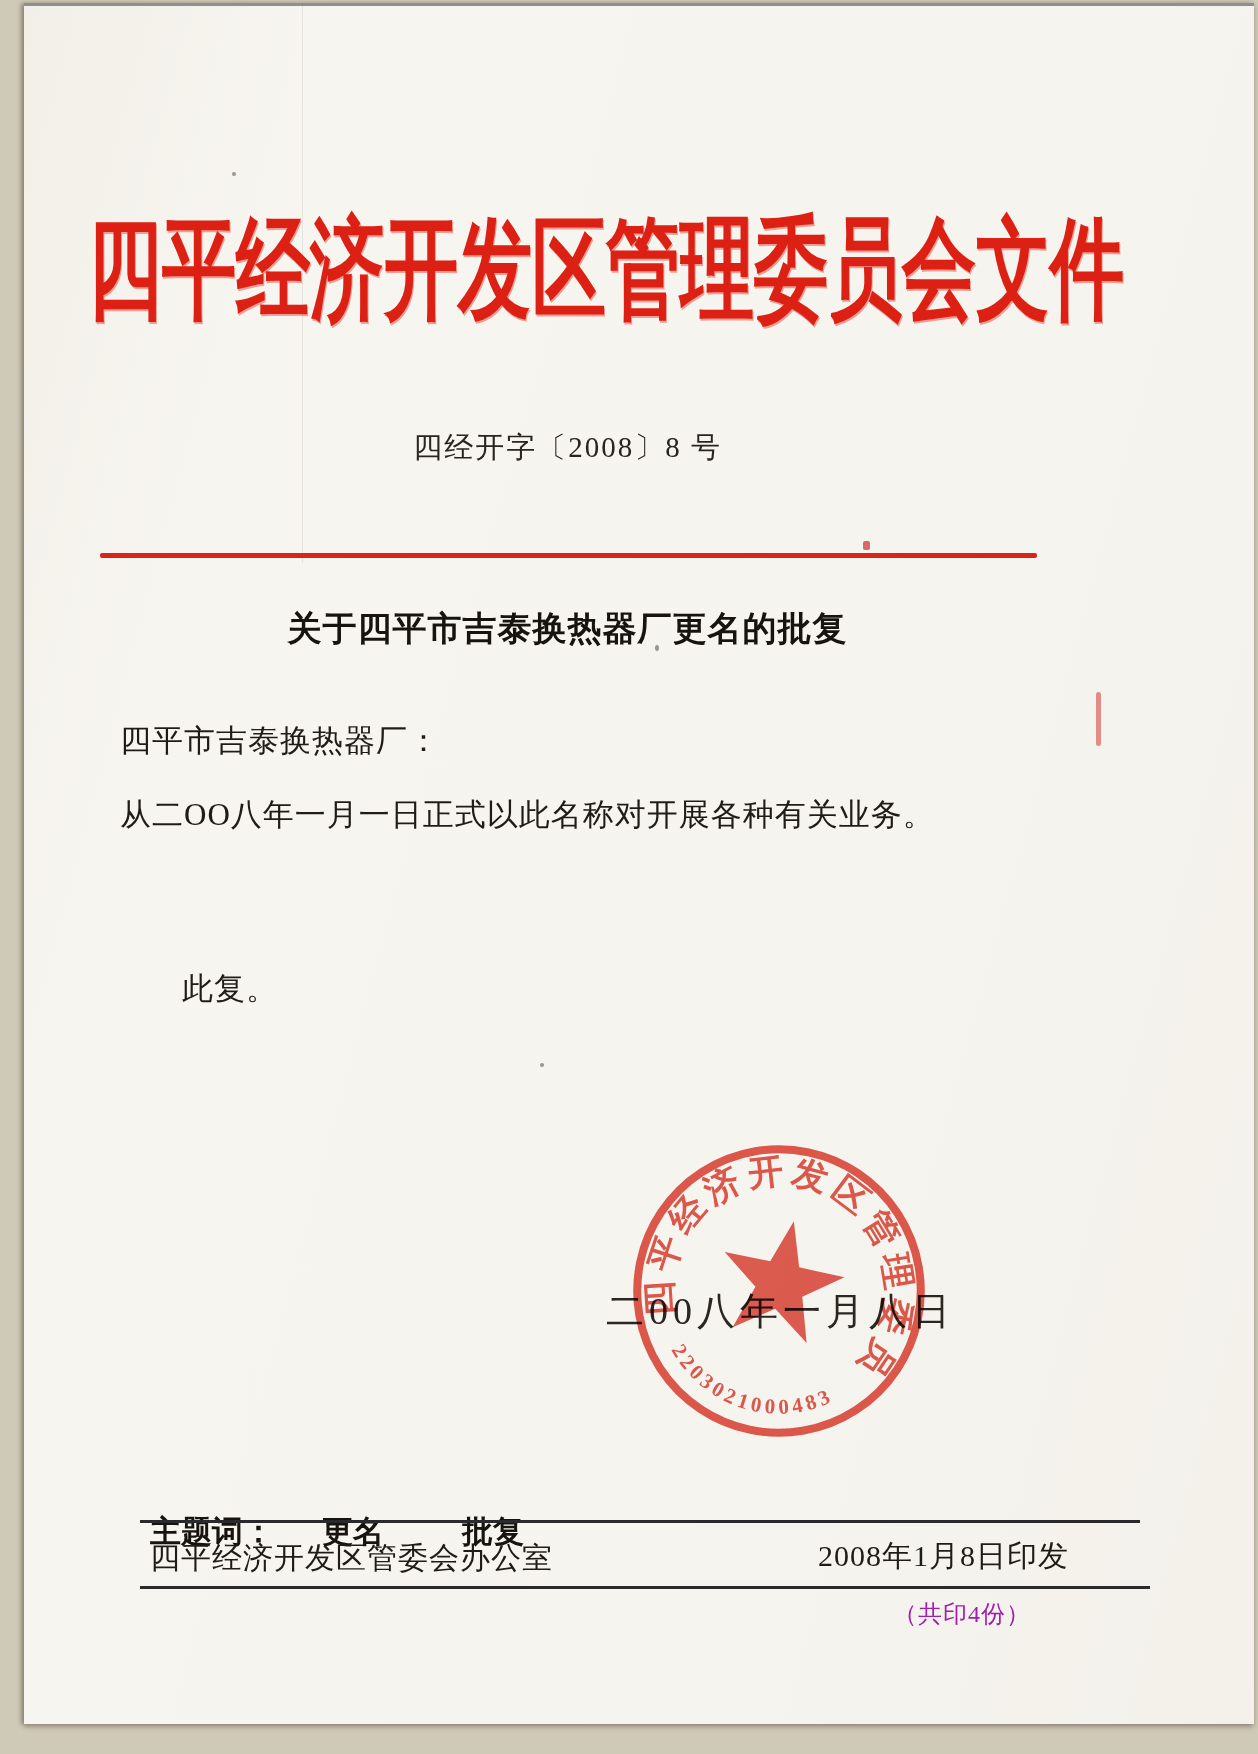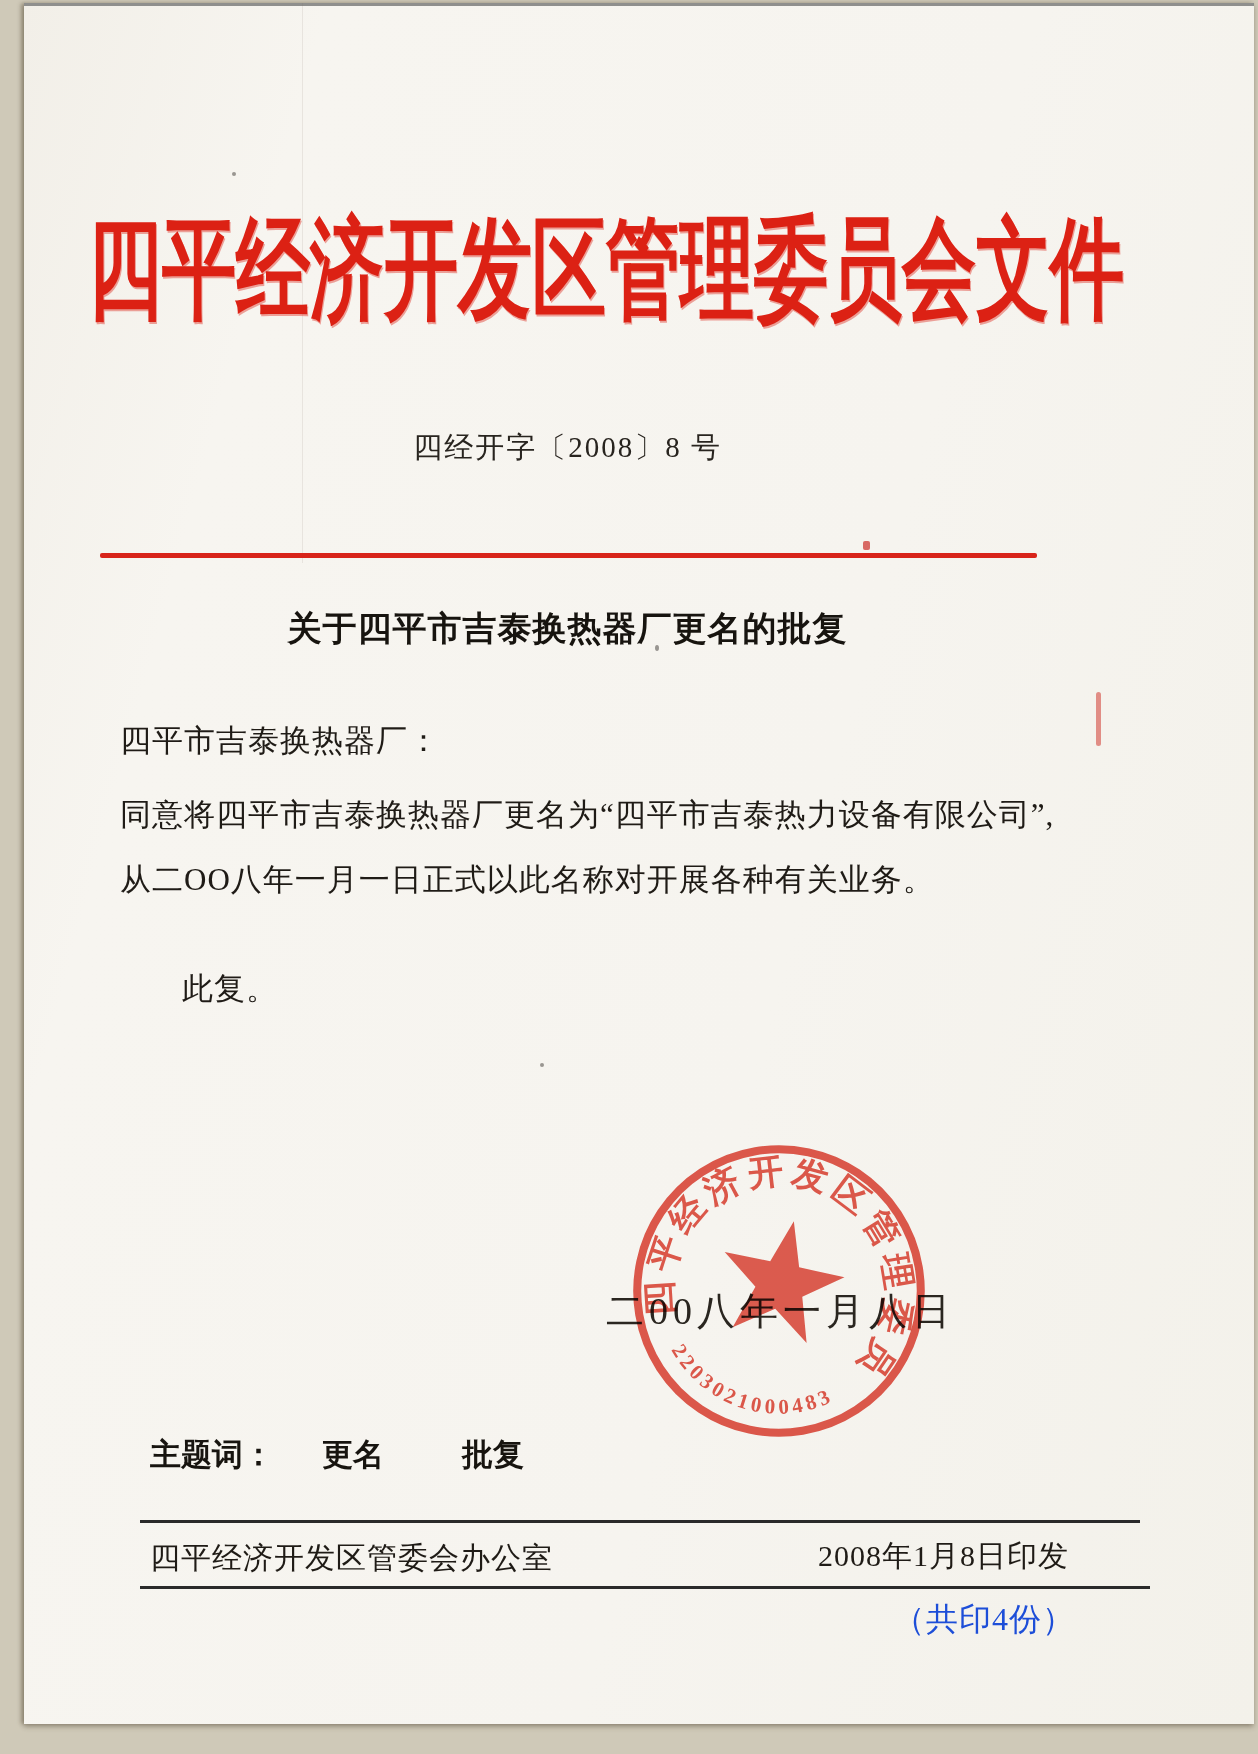--- a/index.html
+++ b/index.html
@@ -72,39 +72,39 @@
     background:rgba(205,40,30,.5); border-radius:3px;
   }
   .red-speck { position:absolute; left:863px; top:541px; width:7px; height:9px;
     background:rgba(200,30,25,.65); border-radius:2px; }
   .speck { position:absolute; width:4px; height:4px; border-radius:50%; background:rgba(40,35,30,.45); }
   .speck.s1 { left:232px; top:172px; }
   .speck.s2 { left:655px; top:645px; height:6px; }
   .speck.s3 { left:540px; top:1063px; }
 
   .kw-row {
-    position:absolute; left:150px; top:1434px; white-space:nowrap;
+    position:absolute; left:150px; top:1511px; white-space:nowrap;
     font-family:"Liberation Sans","DejaVu Sans",sans-serif;
     font-weight:bold; color:#17140f; font-size:31px;
   }
   .kw-word1 { margin-left:48px; }
   .kw-word2 { margin-left:78px; }
   .footer-rule1 { position:absolute; left:140px; top:1520px; width:1000px; height:3px; background:#2a2a2a; }
   .footer-rule2 { position:absolute; left:140px; top:1586px; width:1010px; height:3px; background:#2a2a2a; }
   .footer-office {
     position:absolute; left:150px; top:1538px;
     color:#1f1b16; font-size:30px; letter-spacing:1px;
   }
   .footer-printdate {
     position:absolute; left:818px; top:1536px;
     color:#1f1b16; font-size:30px; letter-spacing:1px;
   }
   .footer-copies {
     position:absolute; left:893px; top:1598px;
-    color:#1d4ed8; font-size:32px; letter-spacing:1px;
+    color:#a21caf; font-size:24px; letter-spacing:1px;
   }
 </style>
 </head>
 <body>
 
 <div class="paper">
   <div class="edge-top"></div>
   <div class="fold-line"></div>
 </div>
 
@@ -112,21 +112,20 @@
 
 <div class="doc-number">四经开字〔2008〕8 号</div>
 
 <div class="red-rule"></div>
 
 <div class="doc-title">关于四平市吉泰换热器厂更名的批复</div>
 
 <div class="salutation">四平市吉泰换热器厂：</div>
 
 <div class="body-text">
-  <div class="body-line">同意将四平市吉泰换热器厂更名为“四平市吉泰热力设备有限公司”,</div>
   <div class="body-line">从二OO八年一月一日正式以此名称对开展各种有关业务。</div>
 </div>
 
 <div class="closing">此复。</div>
 
 <div class="date-line">二00八年一月八日</div>
 
 <svg class="stamp" viewBox="0 0 370 370" xmlns="http://www.w3.org/2000/svg">
   <defs>
     <path id="arcTop" d="M 88 230 A 107 107 0 1 1 282 230" fill="none"></path>

